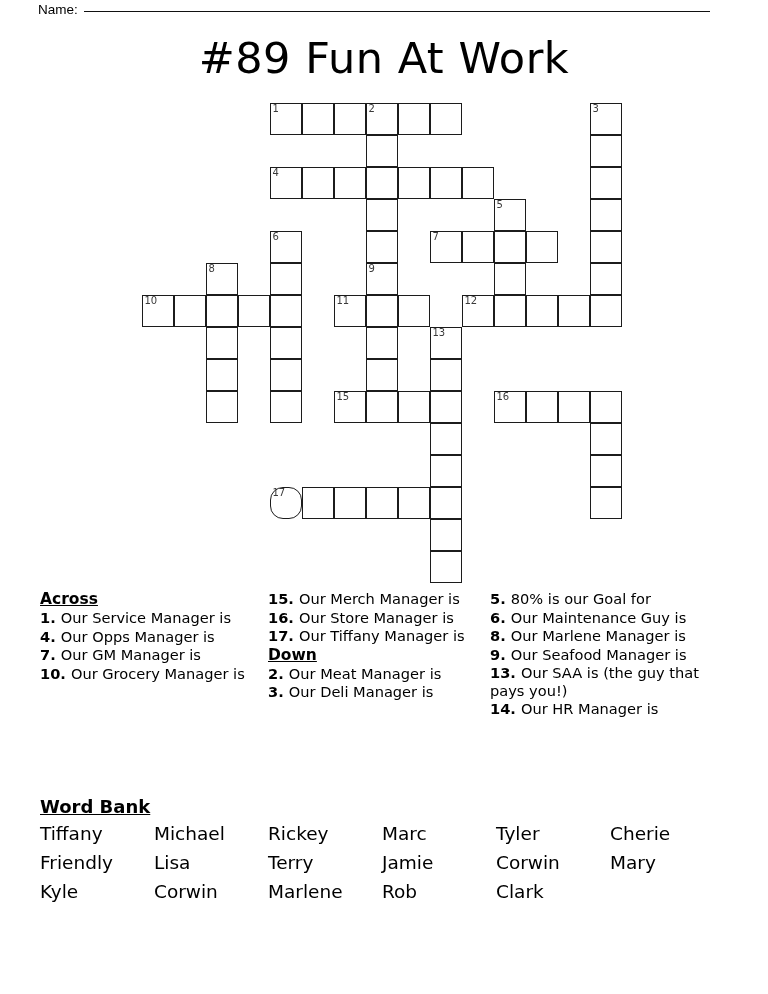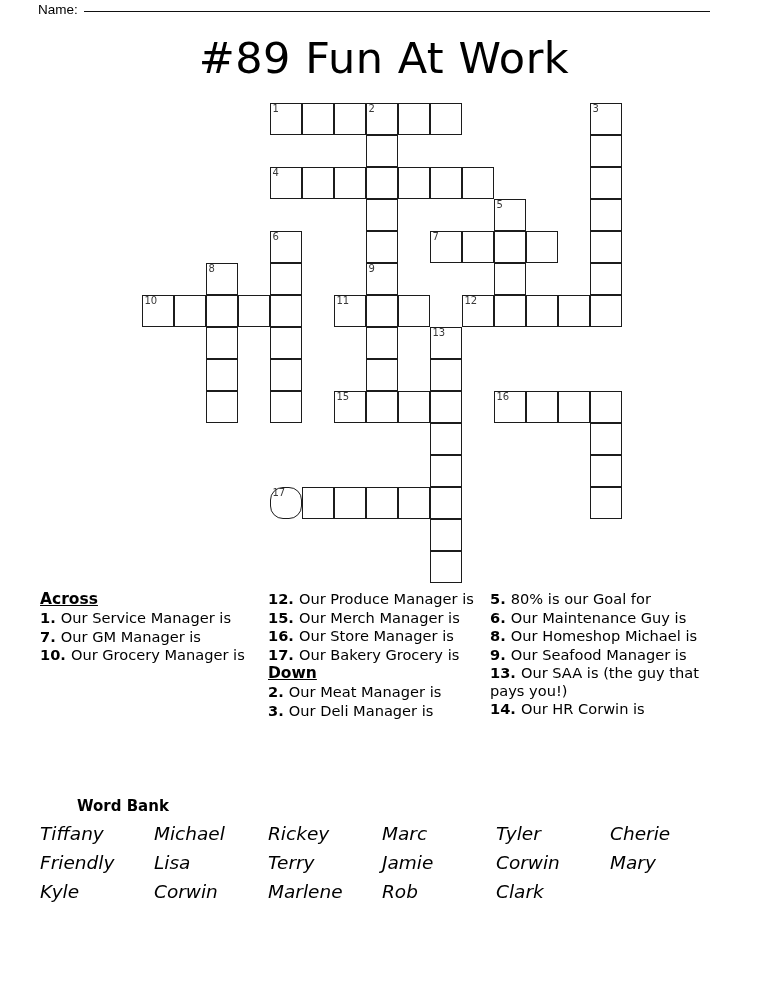--- a/index.html
+++ b/index.html
@@ -102,38 +102,37 @@
   }
   .clue .cn { font-weight: bold; }
 
   
   #wordbank {
     position: absolute;
     left: 40px; top: 796px;
     width: 690px;
   }
   .wb-heading {
-    font-size: 15px;
+    font-size: 18px;
     font-weight: bold;
+    text-decoration: underline;
     font-family: "DejaVu Sans", sans-serif;
     margin-bottom: 6px;
     line-height: 21px;
-    margin-left: 37px;
   }
   .wb-grid {
     display: grid;
     grid-template-columns: repeat(6, 114px);
     row-gap: 7px;
   }
   .wb-word {
     font-size: 18.5px;
     line-height: 22px;
     font-family: "DejaVu Sans", sans-serif;
     white-space: nowrap;
-    font-style: italic;
   }
 </style>
 </head>
 <body>
 
 <div class="name-row">
   <span class="name-label">Name:</span>
   <span class="name-rule"></span>
 </div>
 
@@ -250,39 +249,39 @@
     <div class="cell" style="left: 430px; top: 487px;"></div>
     <div class="cell" style="left: 590px; top: 487px;"></div>
     <div class="cell" style="left: 430px; top: 519px;"></div>
     <div class="cell" style="left: 430px; top: 551px;"></div>
   </div>
 
 <div id="clues">
   <div class="clue-col col-a">
       <div class="clue-heading">Across</div>
       <div class="clue"><span class="cn">1. </span><span>Our Service Manager is</span></div>
+      <div class="clue"><span class="cn">4. </span><span>Our Opps Manager is</span></div>
       <div class="clue"><span class="cn">7. </span><span>Our GM Manager is</span></div>
       <div class="clue"><span class="cn">10. </span><span>Our Grocery Manager is</span></div>
     </div>
   <div class="clue-col col-b">
-      <div class="clue"><span class="cn">12. </span><span>Our Produce Manager is</span></div>
       <div class="clue"><span class="cn">15. </span><span>Our Merch Manager is</span></div>
       <div class="clue"><span class="cn">16. </span><span>Our Store Manager is</span></div>
-      <div class="clue"><span class="cn">17. </span><span>Our Bakery Grocery is</span></div>
+      <div class="clue"><span class="cn">17. </span><span>Our Tiffany Manager is</span></div>
       <div class="clue-heading">Down</div>
       <div class="clue"><span class="cn">2. </span><span>Our Meat Manager is</span></div>
       <div class="clue"><span class="cn">3. </span><span>Our Deli Manager is</span></div>
     </div>
   <div class="clue-col col-c">
       <div class="clue"><span class="cn">5. </span><span>80% is our Goal for</span></div>
       <div class="clue"><span class="cn">6. </span><span>Our Maintenance Guy is</span></div>
-      <div class="clue"><span class="cn">8. </span><span>Our Homeshop Michael is</span></div>
+      <div class="clue"><span class="cn">8. </span><span>Our Marlene Manager is</span></div>
       <div class="clue"><span class="cn">9. </span><span>Our Seafood Manager is</span></div>
       <div class="clue"><span class="cn">13. </span><span>Our SAA is (the guy that pays you!)</span></div>
-      <div class="clue"><span class="cn">14. </span><span>Our HR Corwin is</span></div>
+      <div class="clue"><span class="cn">14. </span><span>Our HR Manager is</span></div>
     </div>
 </div>
 
 <div id="wordbank">
   <div class="wb-heading">Word Bank</div>
   <div class="wb-grid">
       <div class="wb-word">Tiffany</div>
       <div class="wb-word">Michael</div>
       <div class="wb-word">Rickey</div>
       <div class="wb-word">Marc</div>

